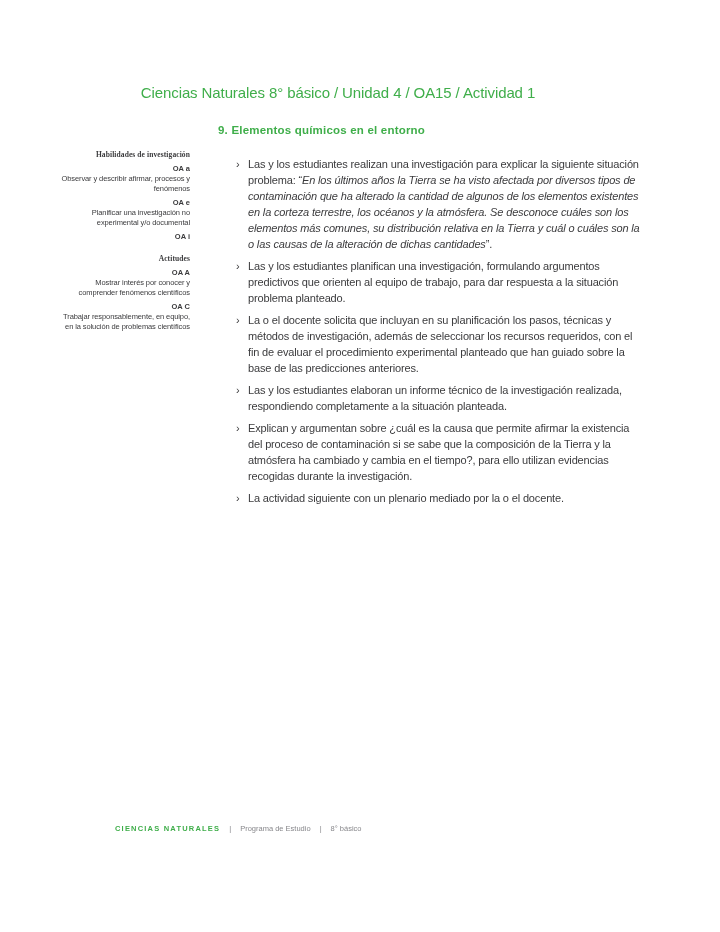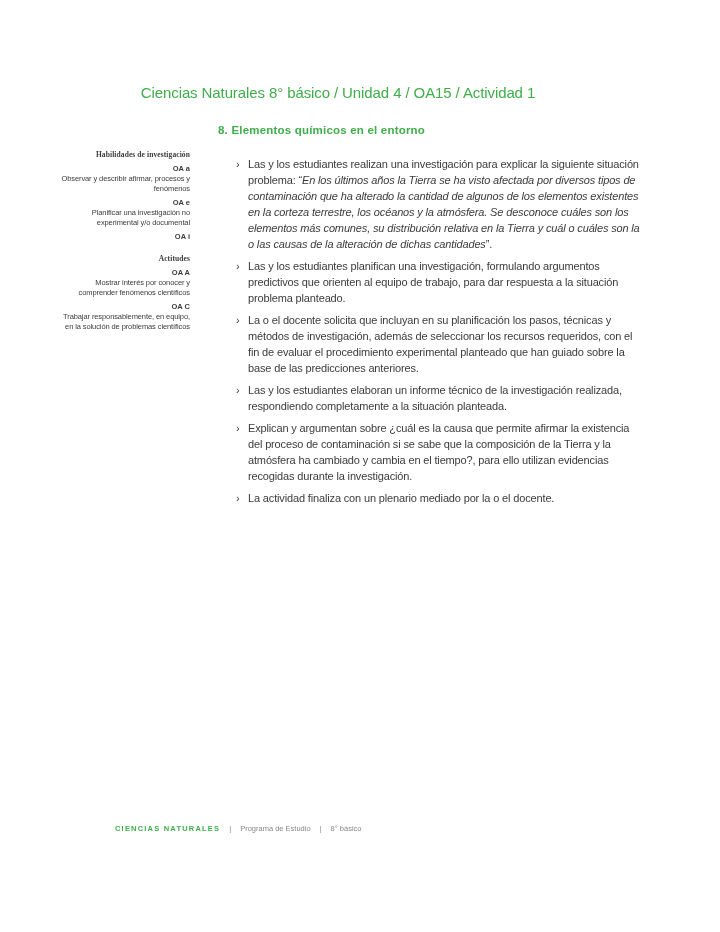--- a/index.html
+++ b/index.html
@@ -54,21 +54,21 @@
     color: var(--accent-green, #3fae4a);
     font-weight: bold; letter-spacing: 1.2px;
   }
   .footer-sep { margin: 0 9px; color: var(--footer-gray, #87878b); }
 </style>
 </head>
 <body>
 
 <div class="page-title">Ciencias Naturales 8° básico / Unidad 4 / OA15 / Actividad 1</div>
 
-<div class="activity-heading">8. Elementos químicos en el entorno</div>
+<div class="activity-heading">9. Elementos químicos en el entorno</div>
 
 <aside class="margin-notes">
   <div class="sb-section">
     <div class="sb-heading">Habilidades de investigación</div>
     <div class="sb-code">OA a</div>
     <div class="sb-text">Observar y describir afirmar, procesos y fenómenos</div>
     <div class="sb-code">OA e</div>
     <div class="sb-text">Planificar una investigación no experimental y/o documental</div>
     <div class="sb-code">OA i</div>
   </div>
@@ -97,19 +97,19 @@
   <div class="bullet">
     <span class="chev">›</span>
     <p class="btext">Las y los estudiantes elaboran un informe técnico de la investigación realizada, respondiendo completamente a la situación planteada.</p>
   </div>
   <div class="bullet">
     <span class="chev">›</span>
     <p class="btext">Explican y argumentan sobre ¿cuál es la causa que permite afirmar la existencia del proceso de contaminación si se sabe que la composición de la Tierra y la atmósfera ha cambiado y cambia en el tiempo?, para ello utilizan evidencias recogidas durante la investigación.</p>
   </div>
   <div class="bullet">
     <span class="chev">›</span>
-    <p class="btext">La actividad finaliza con un plenario mediado por la o el docente.</p>
+    <p class="btext">La actividad siguiente con un plenario mediado por la o el docente.</p>
   </div>
 </main>
 
 <footer class="page-footer">
   <span class="footer-brand">CIENCIAS NATURALES</span><span class="footer-sep">|</span><span class="footer-item">Programa de Estudio</span><span class="footer-sep">|</span><span class="footer-item">8° básico</span>
 </footer>
 
 </body></html>

